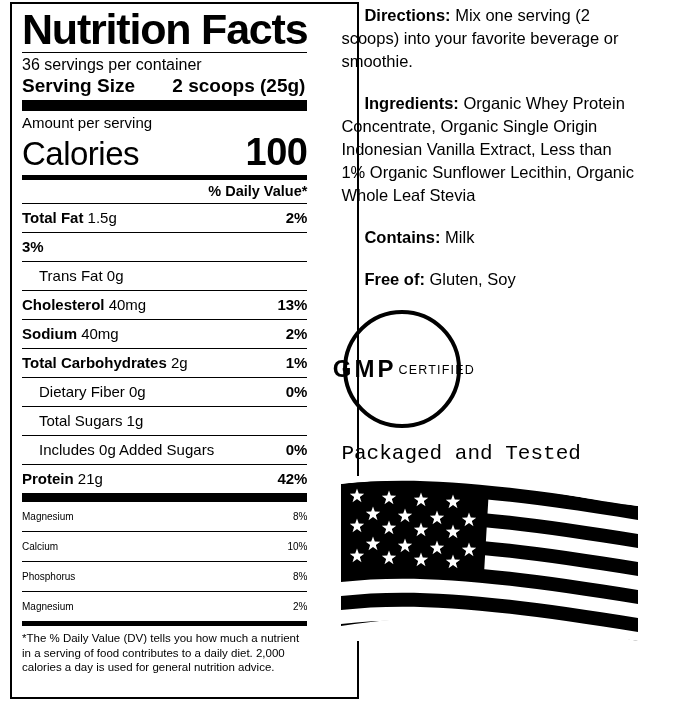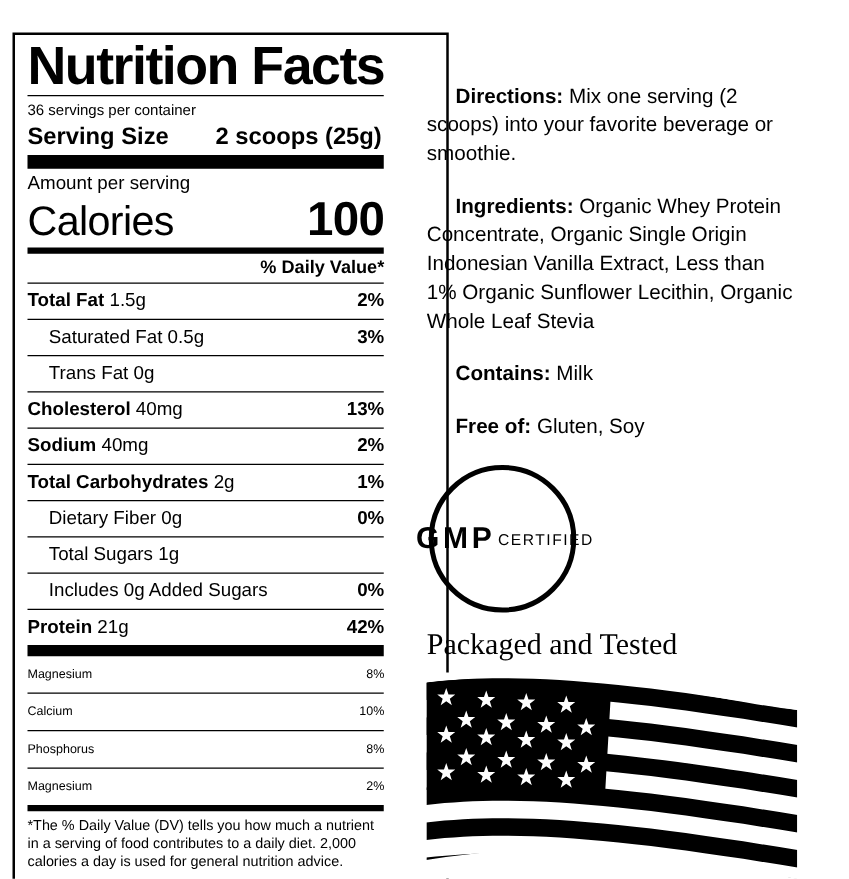--- a/index.html
+++ b/index.html
@@ -13,21 +13,20 @@
     font-family: "Liberation Sans", sans-serif;
     color: #000000;
     position: relative;
     overflow: hidden;
   }
   .page {
     display: flex;
     width: 578px;
     height: 703px;
     box-sizing: border-box;
-    align-items: flex-end;
   }
 
   
   .nf-panel {
     width: 362px;
     box-sizing: border-box;
     padding: 4px 10px 6px 14px;
     position: relative;
   }
   .nf-border {
@@ -52,21 +51,21 @@
     letter-spacing: -1.2px;
     margin: 2px 0 0 0;
     white-space: nowrap;
   }
   .rule-thin { border-bottom: 1px solid #000; }
   .rule-med  { border-bottom: 5px solid #000; }
   .rule-thick{ border-bottom: 11px solid #000; }
   .rule-xthick{ border-bottom: 9px solid #000; }
 
   .servings {
-    font-size: 12px;
+    font-size: 16px;
     line-height: 17px;
     padding: 3px 0 1px 0;
   }
   .serving-size {
     display: flex;
     justify-content: space-between;
     font-weight: bold;
     font-size: 19px;
     line-height: 23px;
     padding: 0 0 3px 0;
@@ -168,22 +167,22 @@
   }
   .gmp-sub {
     font-size: 12.5px;
     letter-spacing: 1.2px;
     line-height: 15px;
     padding-top: 3px;
     padding-left: 2px;
   }
 
   .pkg-text {
-    font-family: Liberation Serif, serif;
-    font-size: 24px;
+    font-family: Liberation Mono, monospace;
+    font-size: 21px;
     line-height: 32px;
     padding: 6px 0 6px 0;
     white-space: nowrap;
   }
 
   .flag {
     position: relative;
     width: 297px;
     height: 165px;
     background: #ffffff;
@@ -224,21 +223,20 @@
       <div class="dv-header">% Daily Value*</div>
 
       <div class="rule-thin"></div>
 
       <div>
         <div class="nf-row">
           <span class="lbl"><b>Total Fat</b> <span>1.5g</span></span>
           <span class="pct">2%</span>
         </div>
         <div class="nf-row">
-          <span class="lbl indent1"><span>Saturated Fat</span> <span>0.5g</span></span>
           <span class="pct">3%</span>
         </div>
         <div class="nf-row">
           <span class="lbl indent1"><span>Trans Fat</span> <span>0g</span></span>
           <span class="pct"></span>
         </div>
         <div class="nf-row">
           <span class="lbl"><b>Cholesterol</b> <span>40mg</span></span>
           <span class="pct">13%</span>
         </div>

